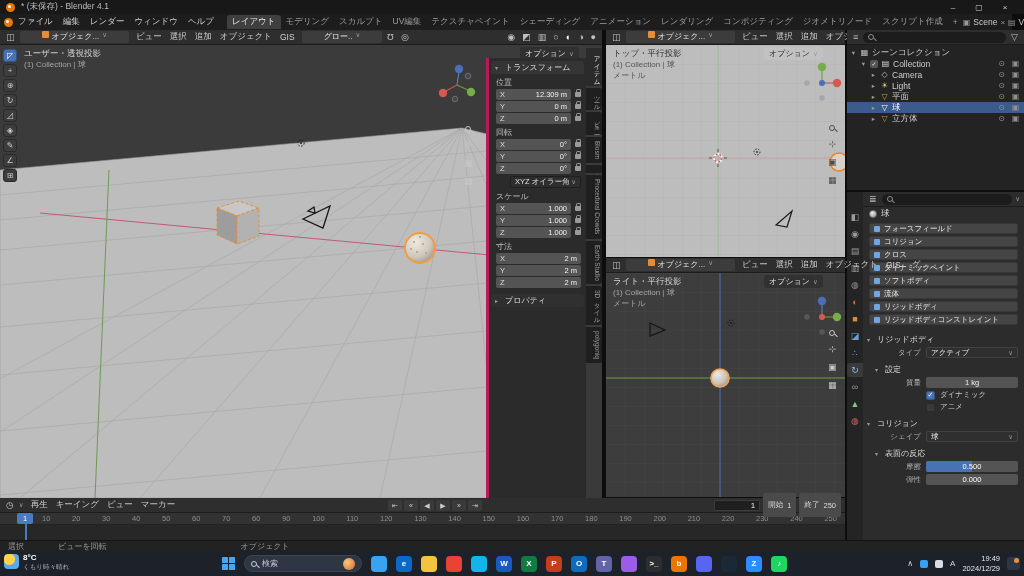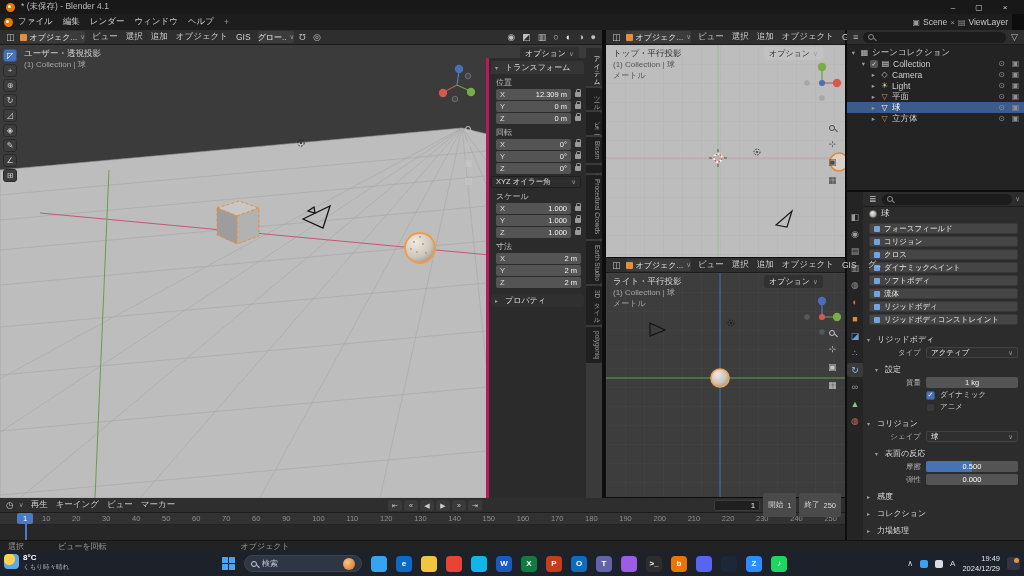--- a/index.html
+++ b/index.html
@@ -18,21 +18,21 @@
 .menu{padding:0 5px;color:#d2d2d2;white-space:nowrap}
 .wstabs{display:flex;margin-left:8px}
 .wstab{padding:1px 5px;border-radius:3px 3px 0 0;color:#9e9e9e;white-space:nowrap}
 .wstab.active{background:#3f3f3f;color:#eee}
 .tright{margin-left:auto;display:flex;align-items:center;gap:3px;color:#c8c8c8;white-space:nowrap}
 .miniic{font-size:8px;color:#9a9a9a}
 
 .vph{height:15px;background:#2e2e2e;display:flex;align-items:center;gap:3px;padding:0 4px;font-size:8.5px;border-bottom:1px solid #1c1c1c;position:relative;z-index:5}
 .hic{color:#c0c0c0;font-size:9px;padding:0 2px;flex:none}
 .rot180{display:inline-block;transform:rotate(180deg)}
-.mode{background:#3c3c3c;border-radius:2px;height:12px;display:flex;align-items:center;gap:3px;padding:0 0;font-size:8px;color:#e6e6e6;white-space:nowrap;flex:none}
+.mode{background:#3c3c3c;border-radius:2px;height:12px;display:flex;align-items:flex-start;gap:3px;padding:0 22px;font-size:8px;color:#e6e6e6;white-space:nowrap;flex:none}
 .sqo{width:7px;height:7px;background:#e58e3a;border-radius:1px;flex:none}
 .car{font-size:6.5px;color:#9a9a9a}
 .vmenu{padding:0 4px;color:#d0d0d0;white-space:nowrap}
 .hsp{flex:1}
 
 .vlab{font-size:8.5px;color:#d6d6d6;z-index:4;white-space:nowrap}
 .vlab2{font-size:8px;color:#a6a6a6;z-index:4;white-space:nowrap}
 .dark1{color:#2e2e2e}
 .dark2{color:#555}
 .opts{font-size:8px;color:#ddd;background:rgba(40,40,40,.55);padding:1px 5px;border-radius:3px;display:flex;gap:3px;align-items:center;z-index:6;white-space:nowrap}
@@ -49,21 +49,21 @@
 .phead{height:13px;display:flex;align-items:center;gap:4px;background:#353535;border-radius:3px 3px 0 0;margin:3px 2px 0;padding:0 4px;color:#dcdcdc}
 .phead.col{border-radius:3px;margin-top:6px;background:#303030}
 .tri{font-size:6px;color:#9a9a9a;width:6px;flex:none}
 .nlab{margin:3px 7px 1px;color:#c0c0c0}
 .frow{display:flex;align-items:center;margin:1px 5px 1px 7px;gap:3px}
 .fld{flex:1;min-width:0;height:11px;background:#545454;border-radius:2px;display:flex;align-items:center;padding:0 4px;color:#f2f2f2}
 .fld .ax{font-size:7.5px;color:#dcdcdc}
 .fld .val{margin-left:auto;font-size:7.5px;white-space:nowrap}
 .lock{width:6px;height:5px;background:#9a9a9a;border-radius:1px;position:relative;margin-left:1px;flex:none}
 .lock::before{content:"";position:absolute;top:-3px;left:1px;width:3px;height:3px;border:1px solid #9a9a9a;border-bottom:none;border-radius:2px 2px 0 0}
-.ddfull{height:12px;margin:2px 5px 2px 2px;background:#2e2e2e;border:1px solid #1f1f1f;border-radius:2px;display:flex;align-items:center;padding:0 4px;font-size:7.5px;color:#e0e0e0}
+.ddfull{height:12px;margin:2px 5px 2px 21px;background:#2e2e2e;border:1px solid #1f1f1f;border-radius:2px;display:flex;align-items:center;padding:0 4px;font-size:7.5px;color:#e0e0e0}
 .ddfull .car{margin-left:auto}
 .ntabs{display:flex;flex-direction:column;gap:2px;padding-top:2px;z-index:7;overflow:hidden}
 .ntab{writing-mode:vertical-rl;font-size:6.5px;color:#9c9c9c;background:#1f1f1f;padding:4px 1px;border-radius:0 2px 2px 0;line-height:1.1;white-space:nowrap}
 .ntab:first-child{background:#2b2b2b;color:#ededed}
 
 .outliner{background:#232323;overflow:hidden}
 .srch{flex:1;height:11px;background:#1c1c1c;border-radius:6px;display:flex;align-items:center;padding:0 5px;color:#8a8a8a;gap:4px;min-width:0}
 .otree{padding-top:2px}
 .orow{height:11px;display:flex;align-items:center;gap:3px;font-size:8.5px;color:#cdcdcd;padding-right:3px;white-space:nowrap}
 .orow.selected{background:#3b5b8c;color:#fff}
@@ -150,20 +150,33 @@
   </div>
 
   <div class="abs topbar" style="left:0;top:14px;width:1012px;height:16px">
     <span class="blogo"></span>
     <span class="row">
         <span class="menu">ファイル</span>
         <span class="menu">編集</span>
         <span class="menu">レンダー</span>
         <span class="menu">ウィンドウ</span>
         <span class="menu">ヘルプ</span>
+      </span>
+    <span class="wstabs">
+        <span class="wstab active">レイアウト</span>
+        <span class="wstab">モデリング</span>
+        <span class="wstab">スカルプト</span>
+        <span class="wstab">UV編集</span>
+        <span class="wstab">テクスチャペイント</span>
+        <span class="wstab">シェーディング</span>
+        <span class="wstab">アニメーション</span>
+        <span class="wstab">レンダリング</span>
+        <span class="wstab">コンポジティング</span>
+        <span class="wstab">ジオメトリノード</span>
+        <span class="wstab">スクリプト作成</span>
       </span>
     <span class="wstab">+</span>
     <span class="tright">
       <span class="miniic">▣</span>
       <span>Scene</span>
       <span class="miniic">×</span>
       <span class="miniic">▤</span>
       <span>ViewLayer</span>
 
     </span>
@@ -726,35 +739,20 @@
             <span class="sval">0.500</span>
           </span>
         </div>
       <div class="prow">
           <span class="plab">弾性</span>
           <span class="sldr">
             <span class="sfill" style="width:0%"></span>
             <span class="sval">0.000</span>
           </span>
         </div>
-      <div>
-
-      <div class="phead2">
-            <span class="tri">▸</span>
-            <span>感度</span>
-          </div>
-          <div class="phead2">
-            <span class="tri">▸</span>
-            <span>コレクション</span>
-          </div>
-          <div class="phead2">
-            <span class="tri">▸</span>
-            <span>力場処理</span>
-          </div>
-        </div>
     </div>
     <div class="ptabs">
         <span class="ptab" style="--c: #9a9a9a;">◧</span>
         <span class="ptab" style="--c: #9a9a9a;">◉</span>
         <span class="ptab" style="--c: #9a9a9a;">▤</span>
         <span class="ptab" style="--c: #9a9a9a;">▥</span>
         <span class="ptab" style="--c: #9a9a9a;">◍</span>
         <span class="ptab" style="--c: #c96a50;">◐</span>
         <span class="ptab" style="--c: #d98e3c;">■</span>
         <span class="ptab" style="--c: #6f9fd8;">◪</span>

